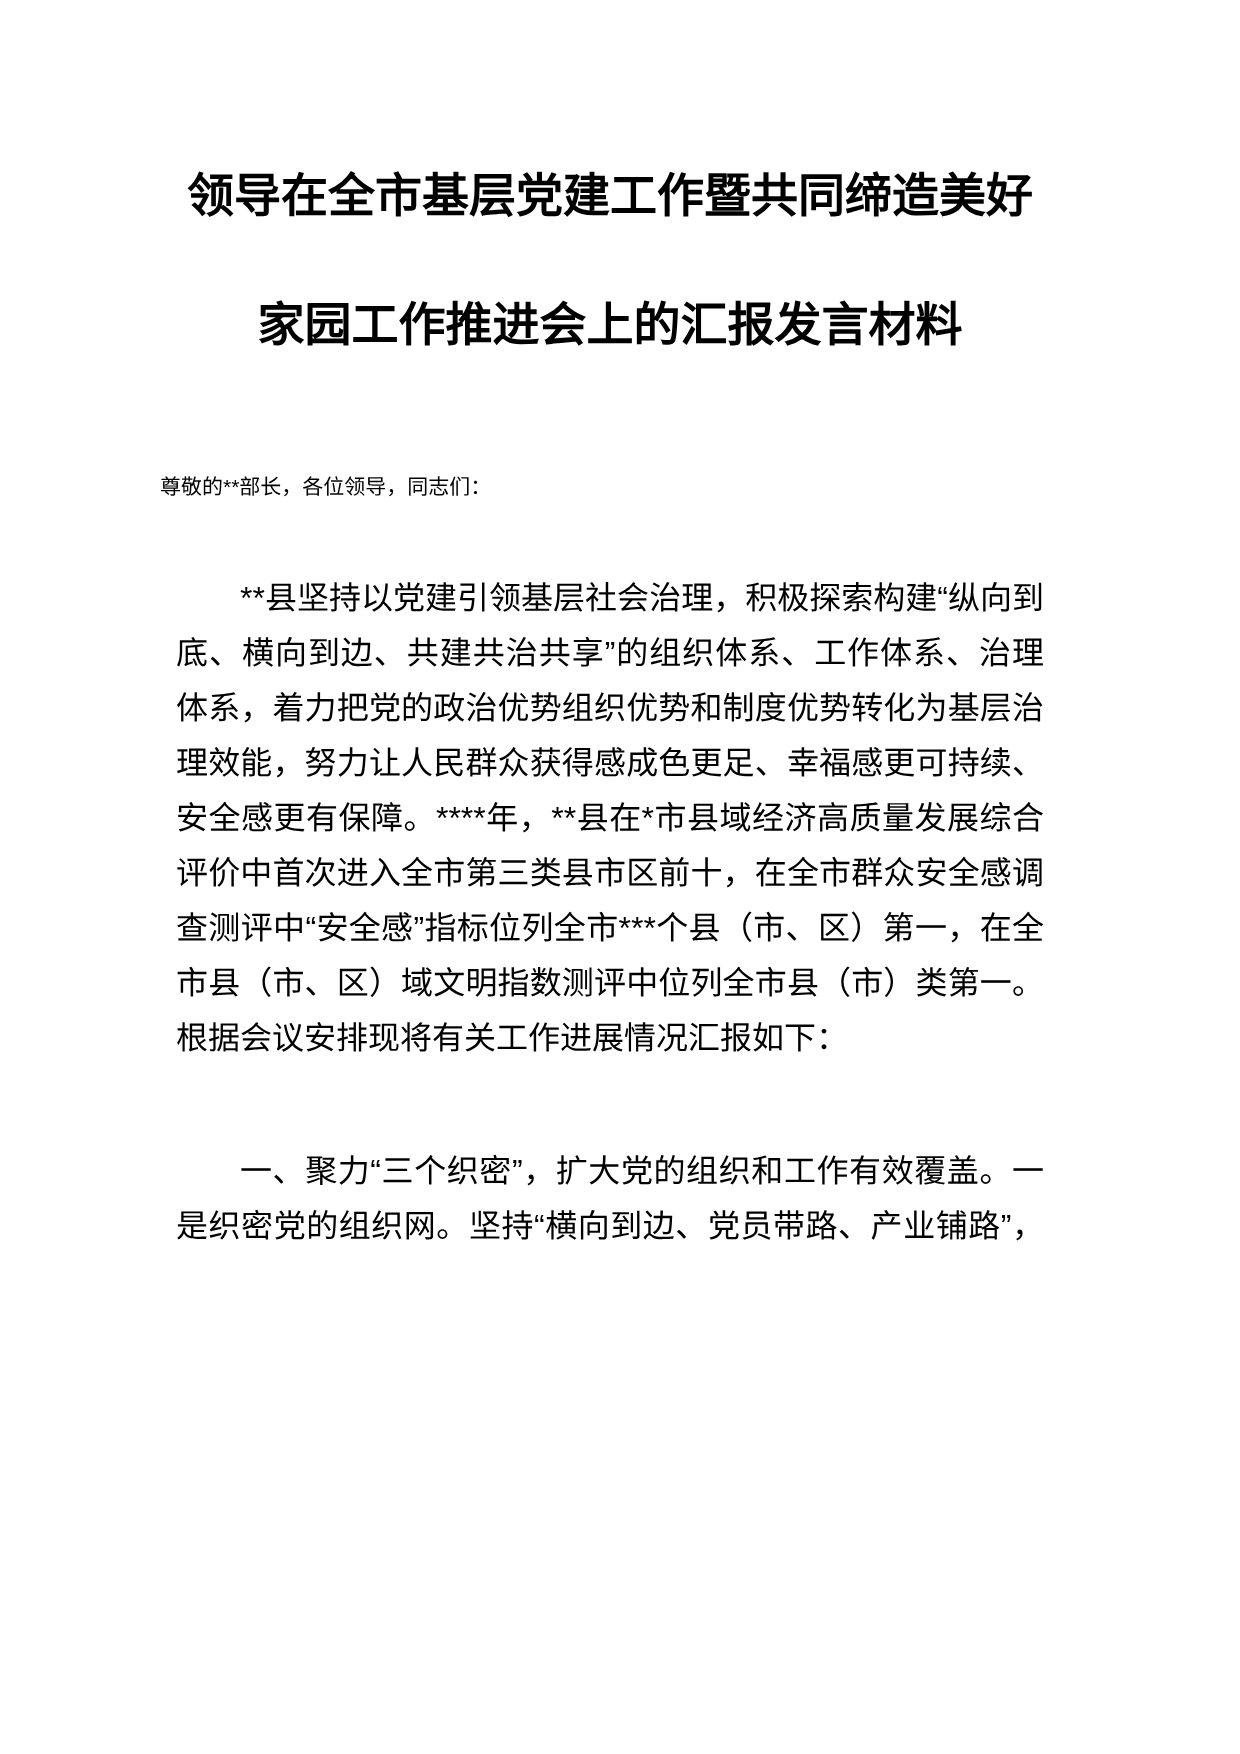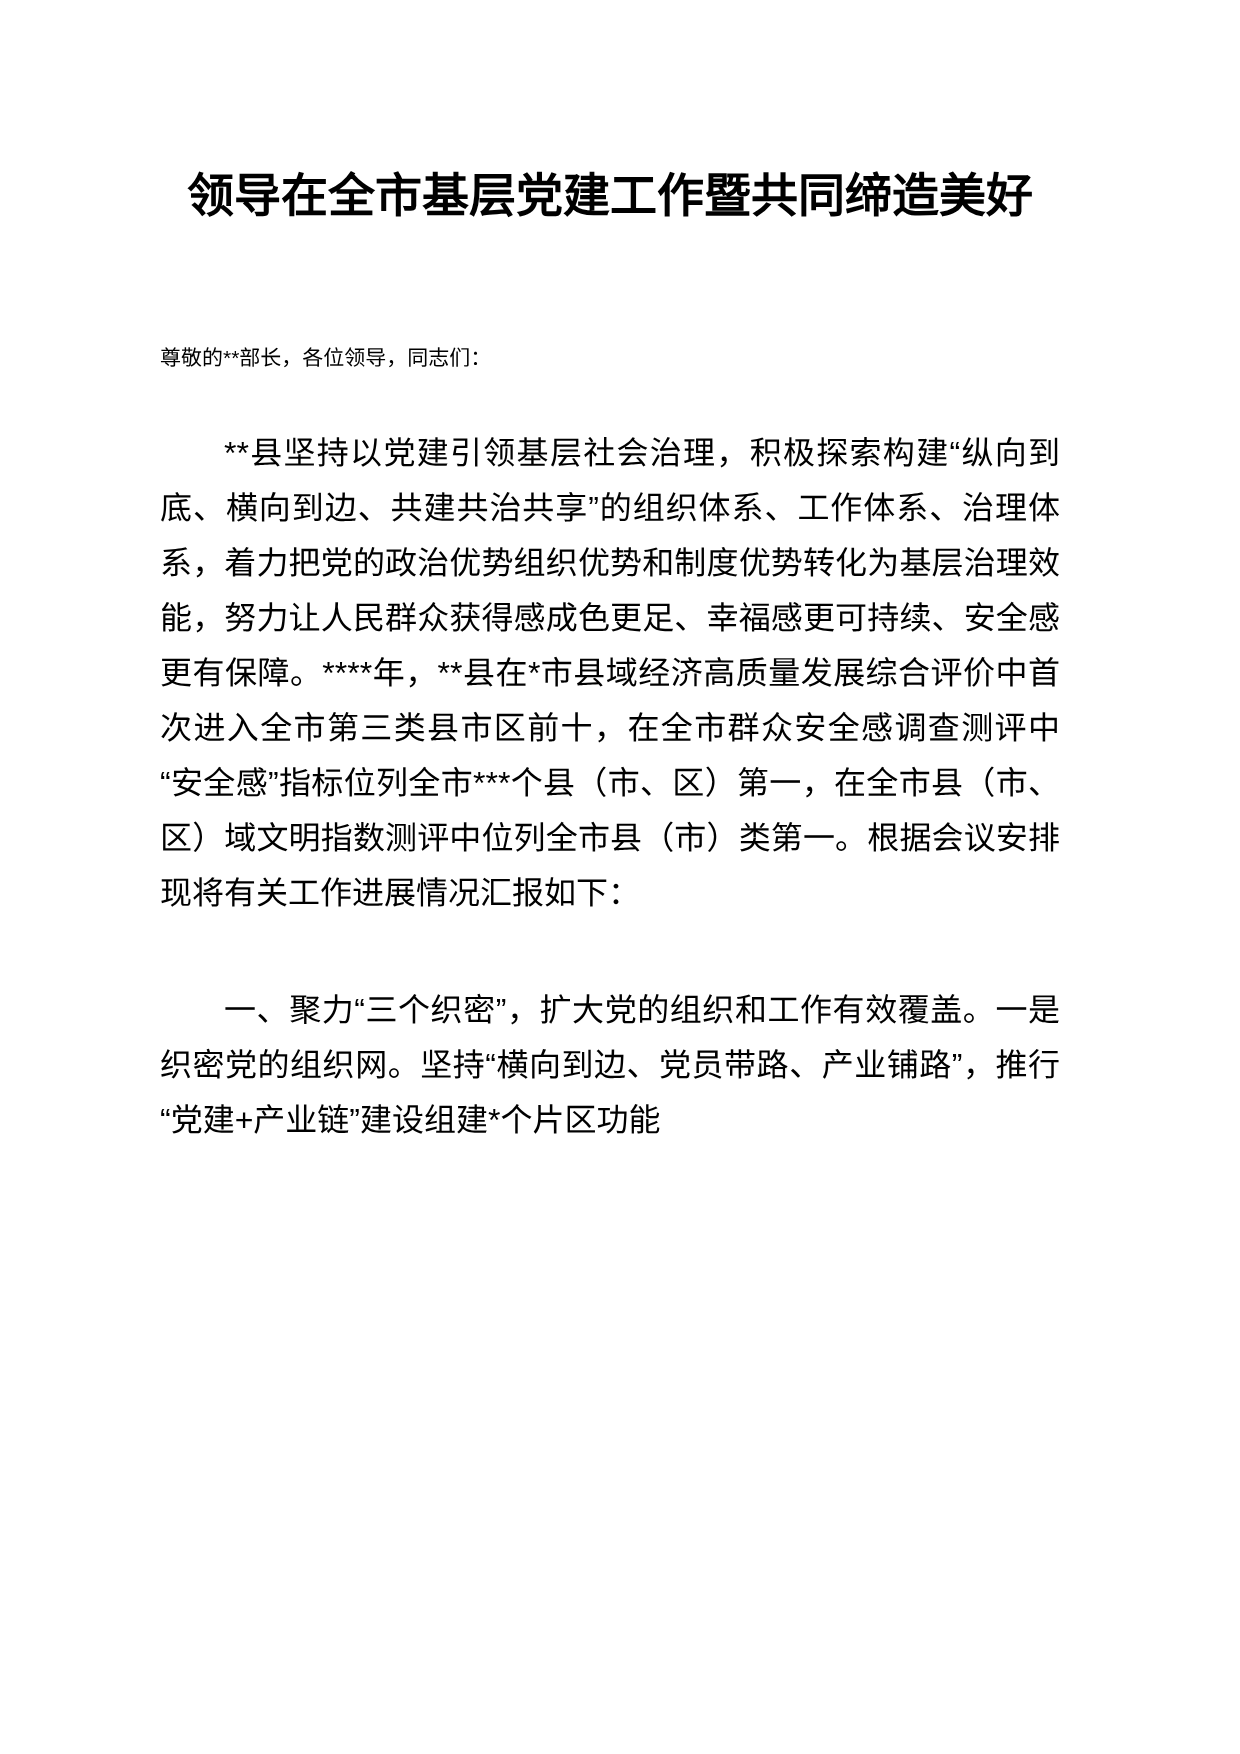--- a/index.html
+++ b/index.html
@@ -54,21 +54,21 @@
   .salutation {
     margin: 0;
     padding-top: 128px;
     font-size: 21px;
     line-height: 1.0;
     text-align: left;
     font-weight: 400;
   }
 
   .body-paragraph {
-    margin: 0;
+    margin: 16px;
     font-size: 32px;
     line-height: 55px;
     text-align: justify;
     text-justify: inter-ideograph;
     font-weight: 400;
     text-indent: 64px;
     word-break: break-all;
   }
   .para-1 { padding-top: 58px; }
   .para-2 { padding-top: 62px; }
@@ -78,20 +78,21 @@
   }
 </style>
 </head>
 <body>
 
 <div class="page">
   <div class="content">
 
     <h1 class="doc-title">
       <span class="title-line-1">领导在全市基层党建工作暨共同缔造美好</span>
+      <span class="title-line-2">家园工作推进会上的汇报发言材料</span>
     </h1>
 
     <p class="salutation">尊敬的**部长，各位领导，同志们：</p>
 
     <p class="body-paragraph para-1">**县坚持以党建引领基层社会治理，积极探索构建“纵向到底、横向到边、共建共治共享”的组织体系、工作体系、治理体系，着力把党的政治优势组织优势和制度优势转化为基层治理效能，努力让人民群众获得感成色更足、幸福感更可持续、安全感更有保障。****年，**县在*市县域经济高质量发展综合评价中首次进入全市第三类县市区前十，在全市群众安全感调查测评中“安全感”指标位列全市***个县（市、区）第一，在全市县（市、区）域文明指数测评中位列全市县（市）类第一。根据会议安排现将有关工作进展情况汇报如下：</p>
 
     <p class="body-paragraph para-2 tight-justify">一、聚力“三个织密”，扩大党的组织和工作有效覆盖。一是织密党的组织网。坚持“横向到边、党员带路、产业铺路”，推行“党建+产业链”建设组建*个片区功能</p>
 
   </div>
 </div>

